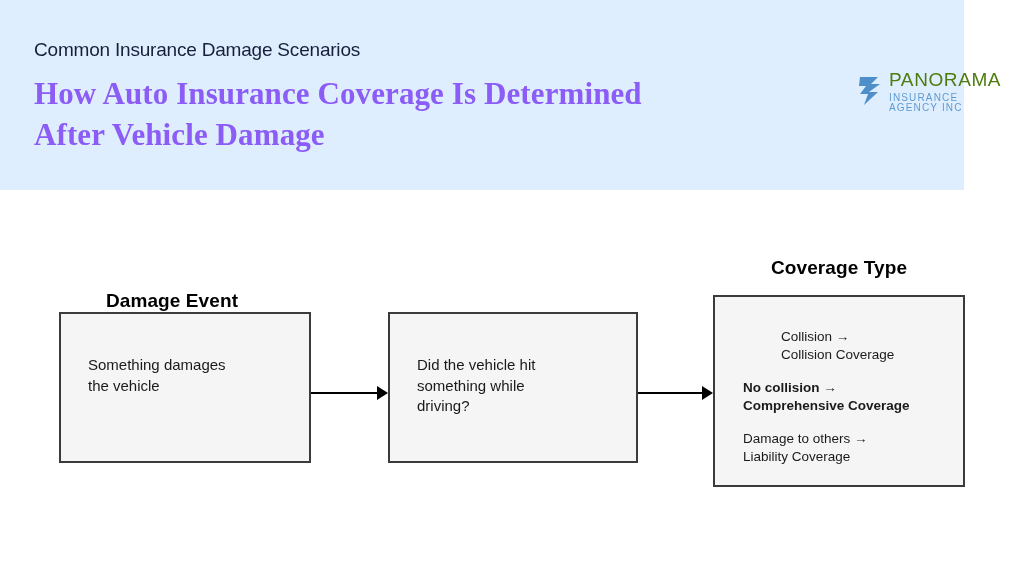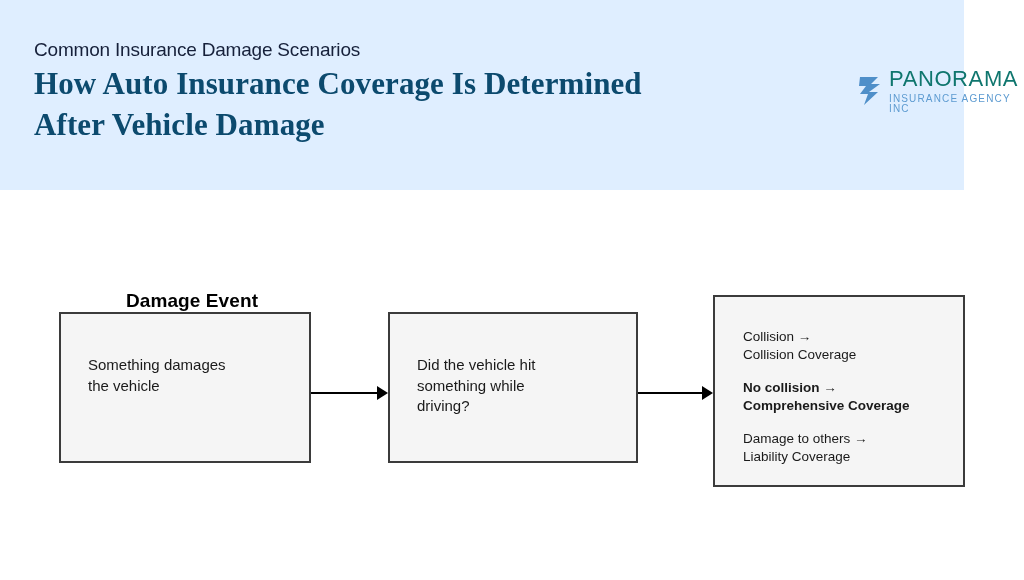--- a/index.html
+++ b/index.html
@@ -37,23 +37,23 @@
     font-weight: 400;
     letter-spacing: -0.2px;
     color: #16203a;
     line-height: 1.25;
     white-space: nowrap;
   }
   #headline {
     font-family: "Liberation Serif", serif;
     font-size: 31px;
     font-weight: 700;
-    color: #0c4a6e;
+    color: #8b5cf6;
     line-height: 1.33;
-    margin-top: 1px;
+    margin-top: 11px;
     letter-spacing: 0.1px;
   }
 
   
   #logo {
     position: absolute;
     left: 858px;
     top: 72px;
     width: 136px;
     height: 38px;
@@ -67,23 +67,23 @@
     flex: 0 0 auto;
   }
   #logo-words {
     display: flex;
     flex-direction: column;
     justify-content: center;
     line-height: 1;
   }
   #logo-name {
     font-family: "Liberation Sans", sans-serif;
-    font-size: 22px;
-    font-weight: 400;
-    color: #0f766e;
+    font-size: 19px;
+    font-weight: 400;
+    color: #4d7c0f;
     letter-spacing: 0.6px;
   }
   #logo-tagline {
     font-family: "Liberation Sans", sans-serif;
     font-size: 10px;
     font-weight: 400;
     color: #5d9bd1;
     letter-spacing: 1.15px;
     margin-top: 4px;
   }
@@ -131,21 +131,21 @@
   }
   .coverage-item { margin-bottom: 14px; }
   .coverage-item:last-child { margin-bottom: 0; }
 
   
   #box-1 { left: 59px;  top: 122px; width: 252px; height: 151px; }
   #box-2 { left: 388px; top: 122px; width: 250px; height: 151px; }
   #box-3 { left: 713px; top: 105px; width: 252px; height: 192px; }
 
   
-  #title-1 { left: 66px;  top: 100px; width: 252px; text-align: center; }
+  #title-1 { left: 46px;  top: 100px; width: 252px; text-align: center; }
   #title-2 { left: 388px; top: 100px; width: 250px; }
   #title-3 { left: 713px; top:  67px; width: 252px; }
 
   
   #body-1 { left: 88px;  top: 165px; width: 200px; }
   #body-2 { left: 417px; top: 165px; width: 200px; }
   #list-3 { left: 743px; top: 138px; width: 210px; }
 
   
   .arrow-line {
@@ -201,23 +201,24 @@
   <div class="arrow-head" id="arrow-1-head"></div>
 
   <div class="node-box" id="box-2"></div>
   <div class="node-body" id="body-2" style="white-space: pre-line;">Did the vehicle hit
 something while
 driving?</div>
 
   <div class="arrow-line" id="arrow-2-line"></div>
   <div class="arrow-head" id="arrow-2-head"></div>
 
+  <div class="node-title" id="title-3">Coverage Type</div>
   <div class="node-box" id="box-3"></div>
   <div class="coverage-list" id="list-3">
-    <div class="coverage-item" style="white-space: pre-line;">Collision →
+    <div class="coverage-item" style="white-space: pre-line; margin-left: 38px;">Collision →
 Collision Coverage</div>
     <div class="coverage-item" style="white-space: pre-line; font-weight: bold;">No collision →
 Comprehensive Coverage</div>
     <div class="coverage-item" style="white-space: pre-line;">Damage to others →
 Liability Coverage</div>
   </div>
 
 </div>
 
 </body></html>

